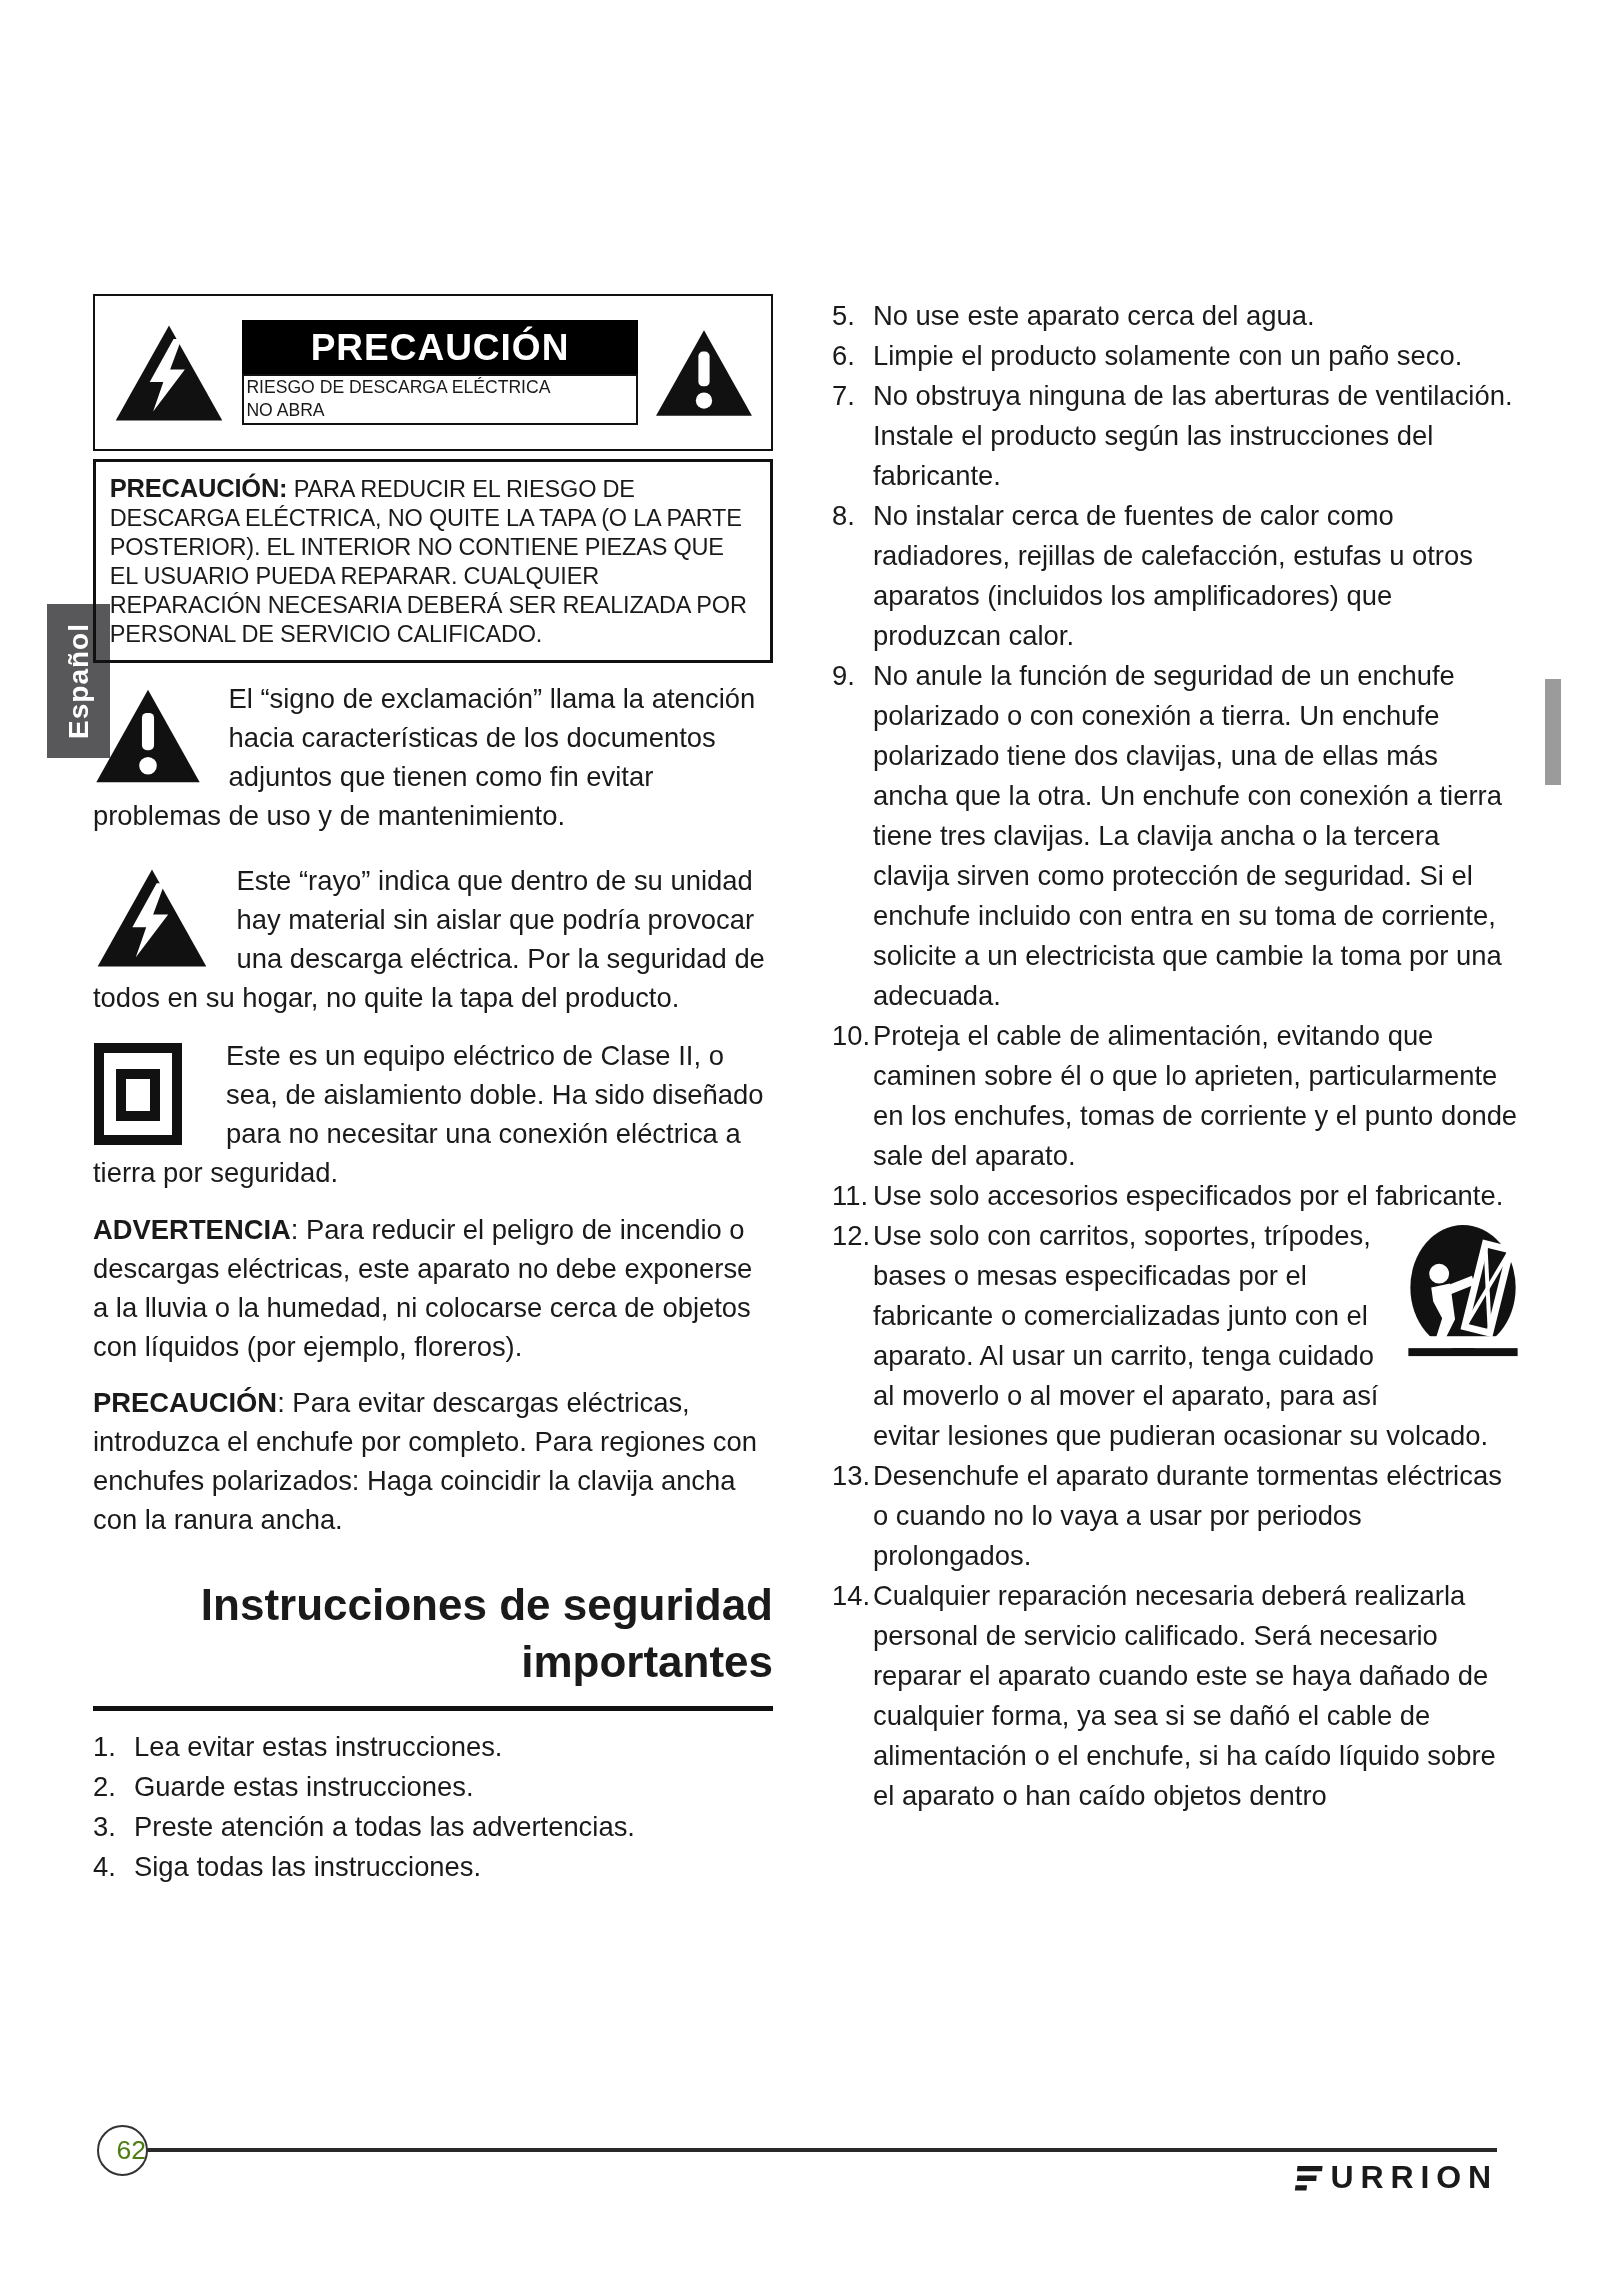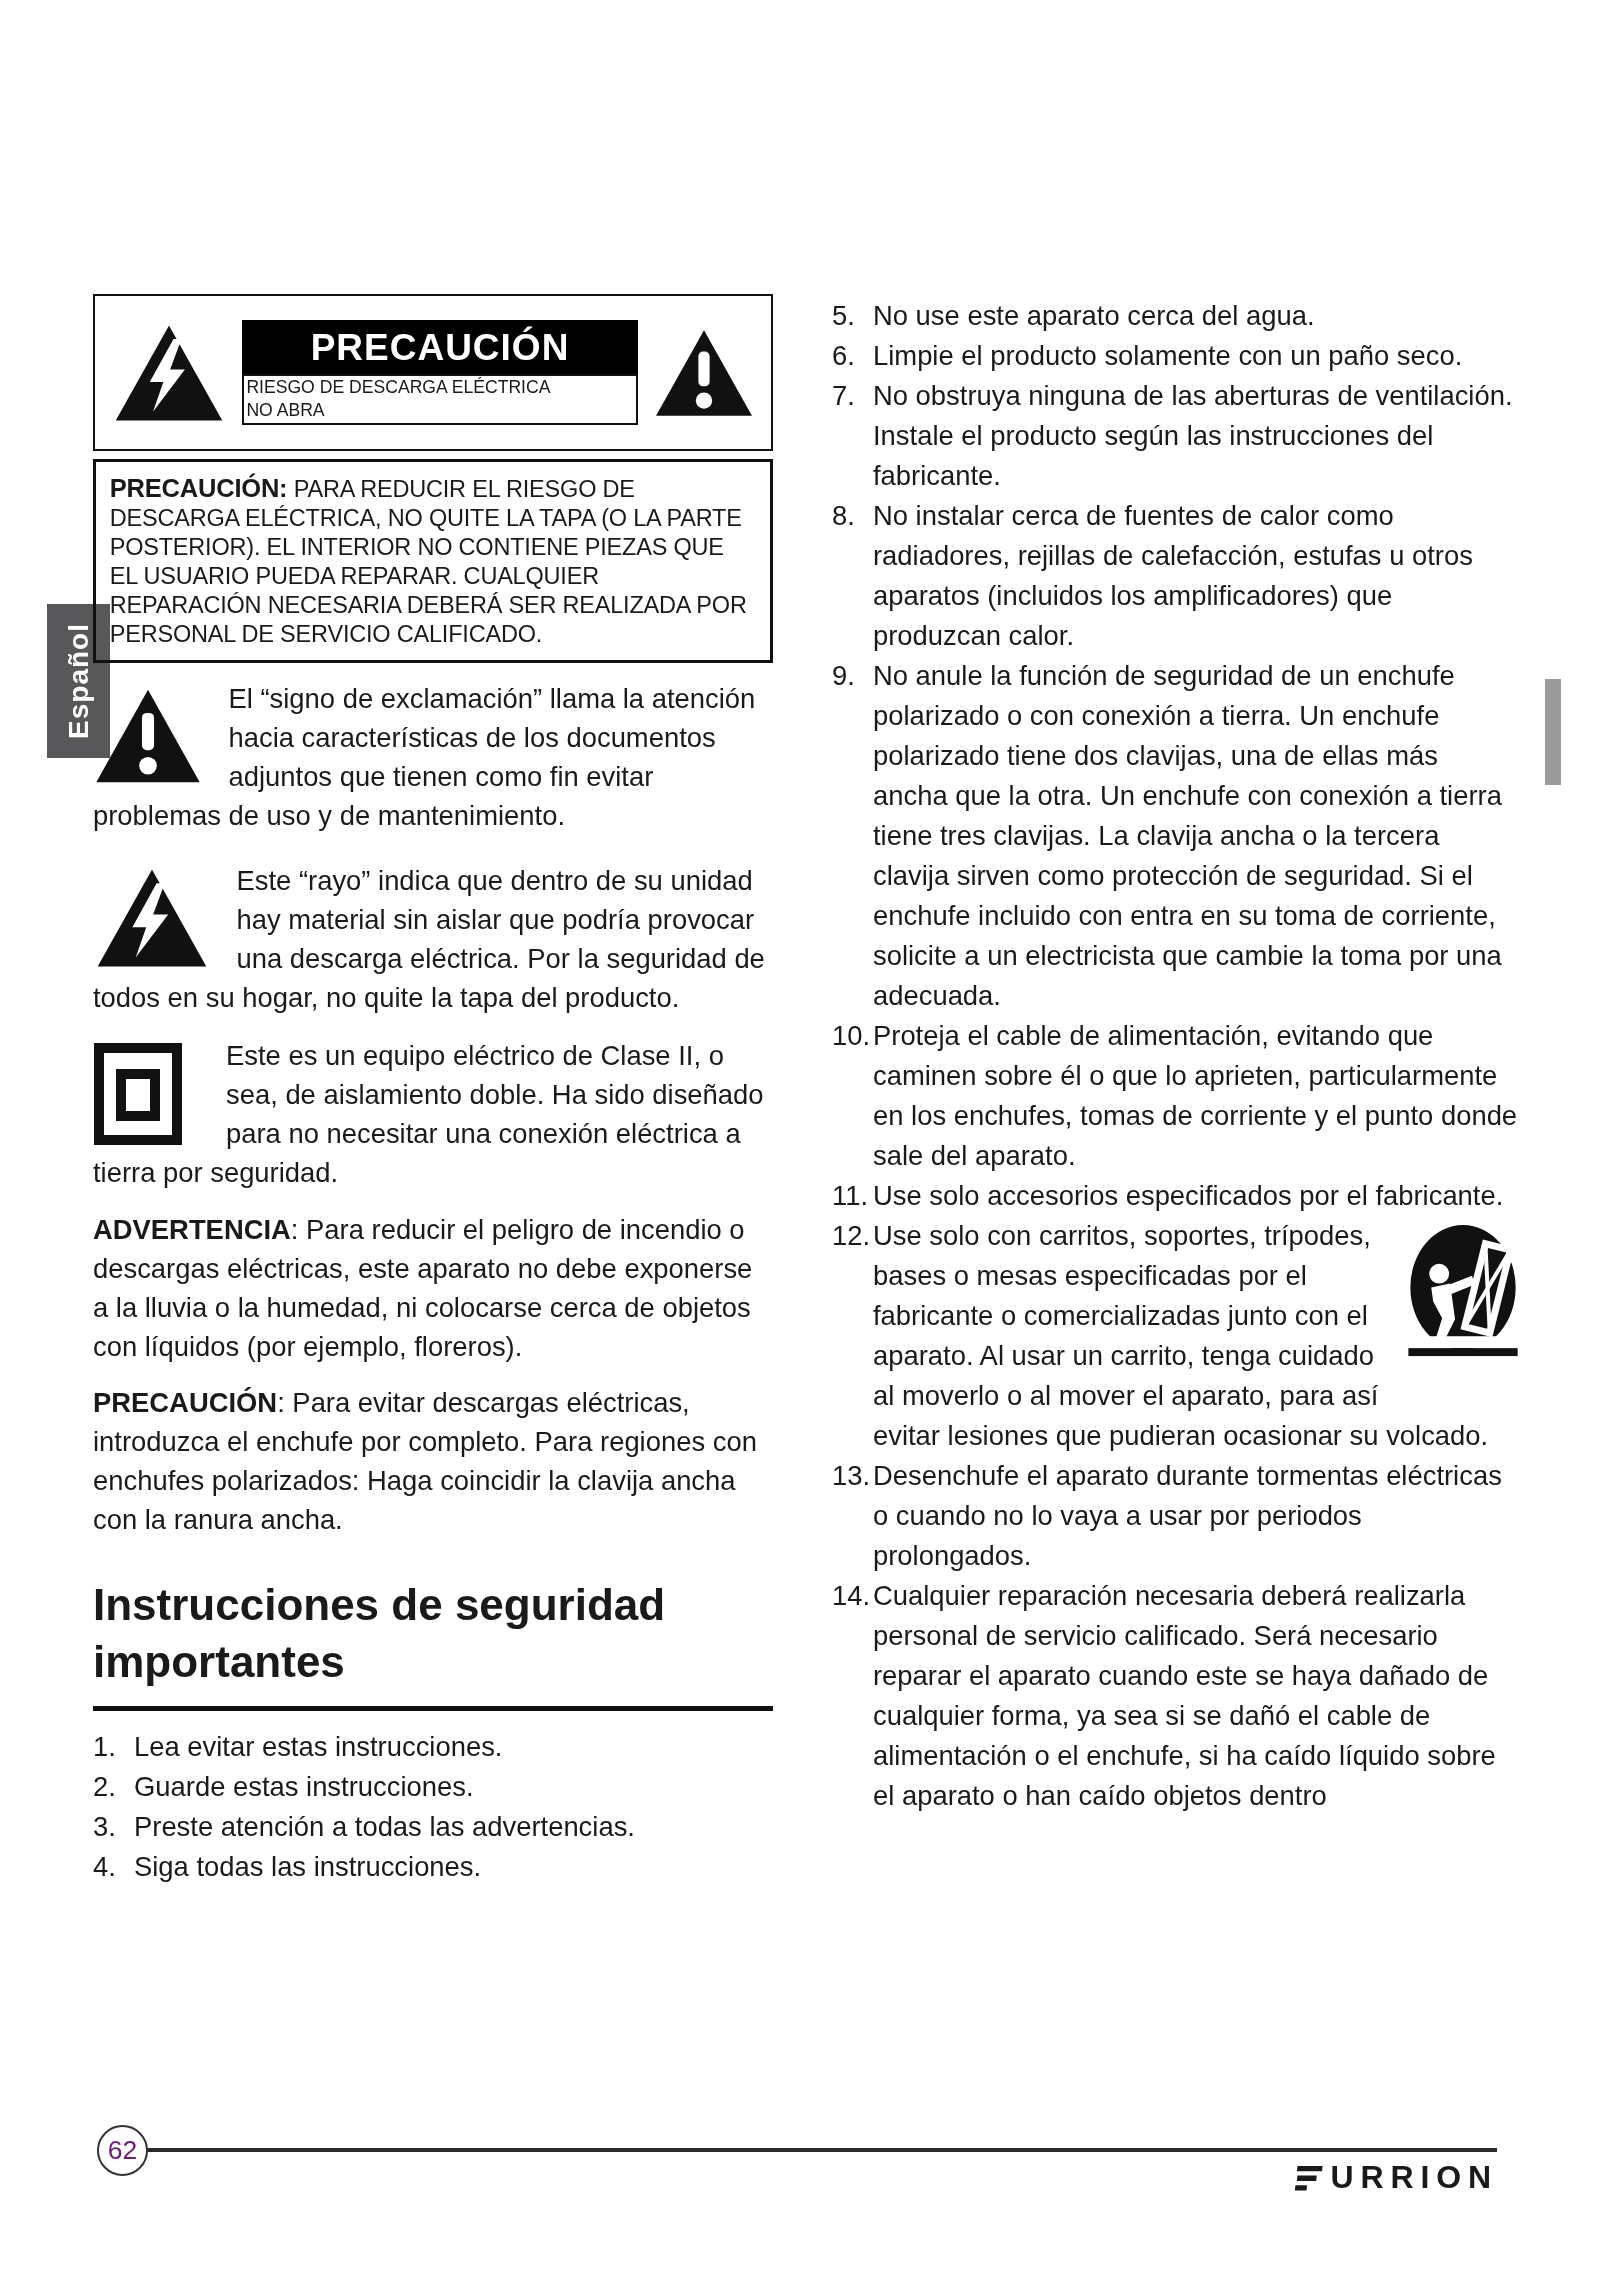--- a/index.html
+++ b/index.html
@@ -32,32 +32,32 @@
   .note{font-size:27.4px;line-height:39px;}
   .note::after{content:"";display:block;clear:both;}
   .note .ic{float:left;margin:5.9px 25.5px 3.9px 0;}
   .n1{margin-top:25.5px;}
   .n2{margin-top:15.7px;}
   .n3{margin-top:19.6px;}
   .warn{font-size:27.4px;line-height:39px;margin-top:17.6px;}
   .warn b{font-weight:700;}
 
   
-  .sec-h{font-size:44px;line-height:57px;font-weight:700;margin:37px 0 0 0;}
+  .sec-h{font-size:44px;line-height:57px;font-weight:700;margin:37px 0 0 0;text-align:right;}
   .rule{height:4.9px;background:#111;margin-top:15.7px;}
   .list{margin-top:15.7px;}
   .item{position:relative;padding-left:41px;font-size:27.4px;line-height:40px;}
   .item .num{position:absolute;left:0;top:0;}
   .cart{float:right;margin:5.9px 0 9.8px 15.7px;}
   .item::after{content:"";display:block;clear:both;}
 
   
   .footer-rule{position:absolute;left:147px;top:2148px;width:1350px;height:3.9px;background:#2a2a2a;}
   .page-badge{position:absolute;left:97px;top:2125px;width:47px;height:47px;border:2.9px solid #333;border-radius:50%;
-              background:#fff;display:flex;align-items:center;justify-content:center;font-size:26.5px;color:#701a75;}
+              background:#fff;display:flex;align-items:center;justify-content:flex-end;font-size:26.5px;color:#4d7c0f;}
   .brand{position:absolute;top:2159px;right:123px;display:flex;align-items:center;gap:7px;}
   .brand .word{font-size:32px;font-weight:700;letter-spacing:6.9px;color:#1a1a1a;}
 
   .edge-marker{position:absolute;left:1545px;top:679px;width:15.7px;height:106px;background:#9b9b9b;}
 </style>
 </head>
 <body>
 
 <div class="page">
 

